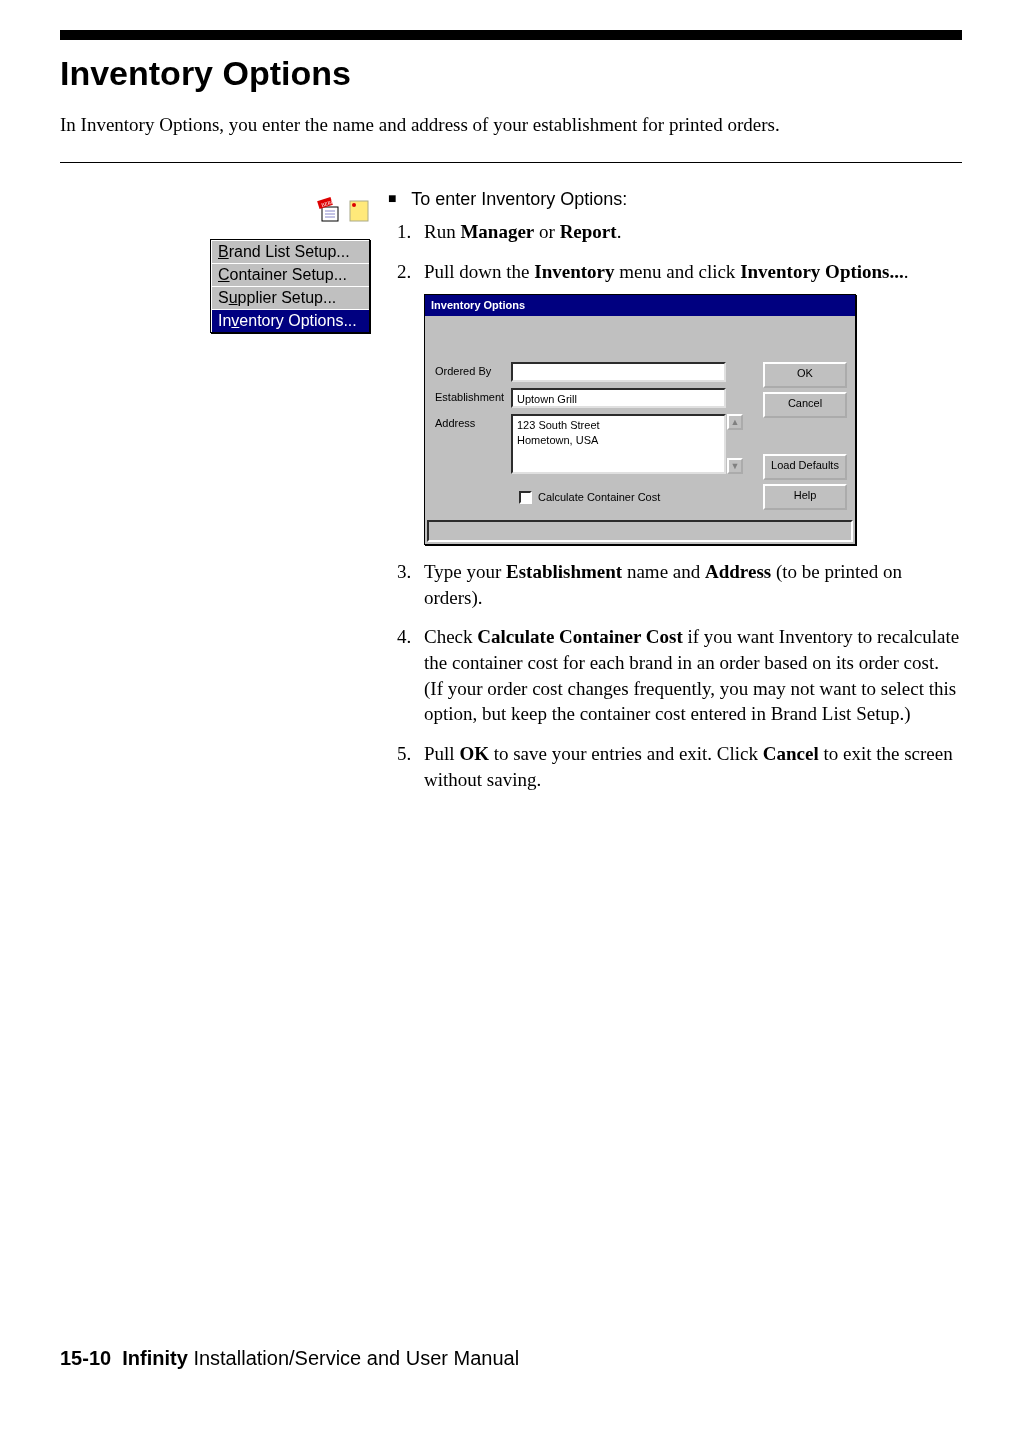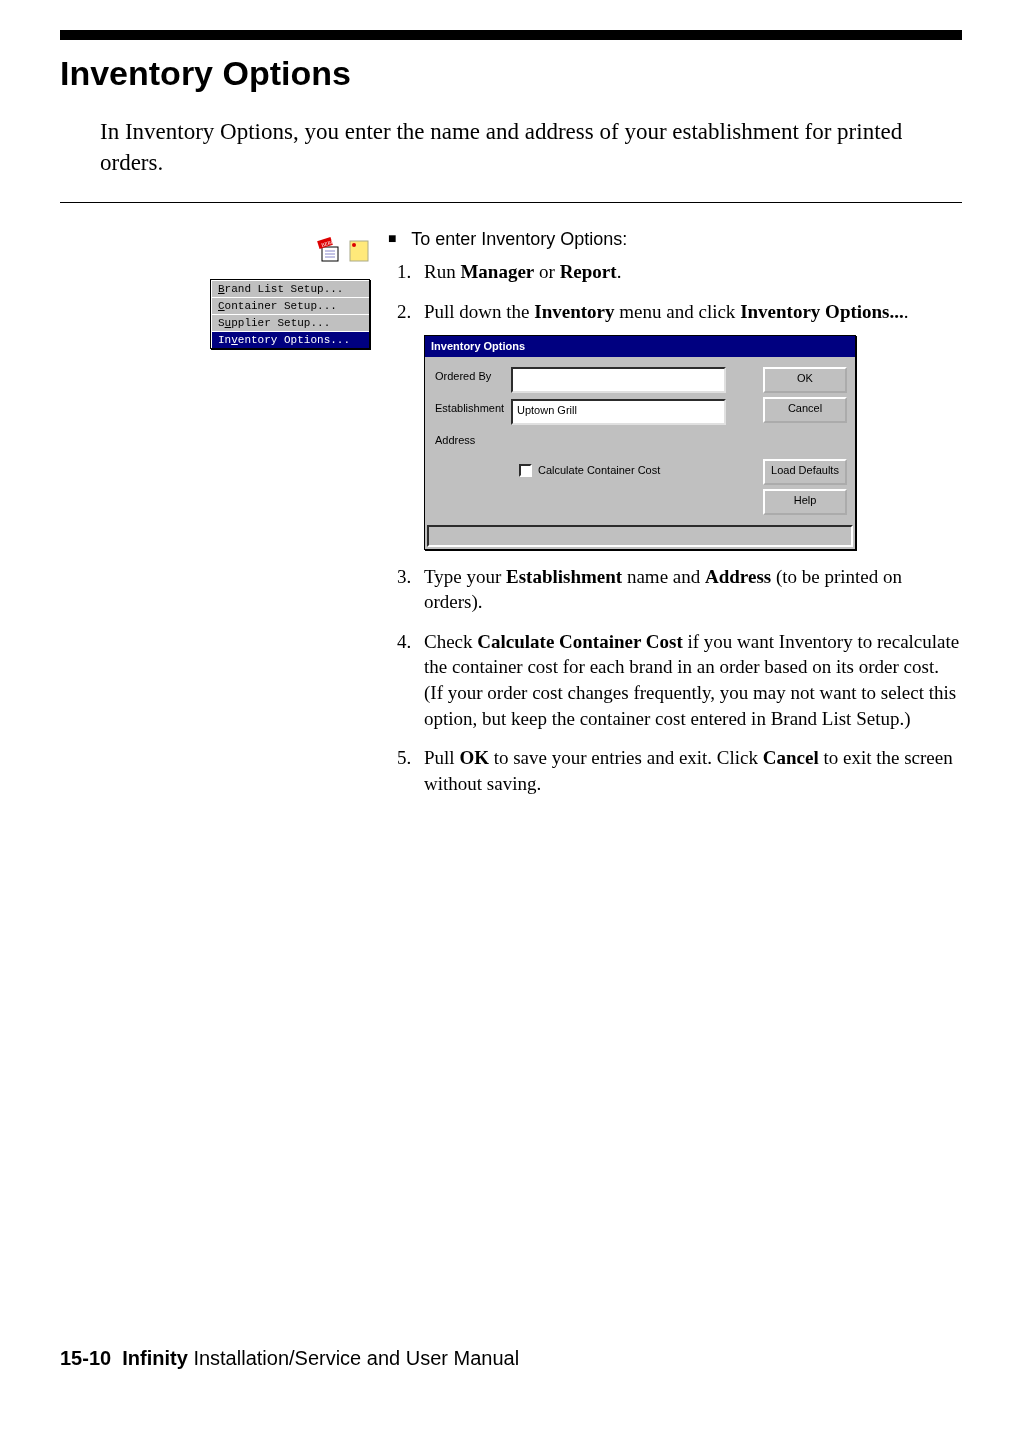--- a/index.html
+++ b/index.html
@@ -21,22 +21,21 @@
     background: #000;
     margin-bottom: 14px;
   }
   h1 {
     font-family: Arial, Helvetica, sans-serif;
     font-weight: 700;
     font-size: 34px;
     margin: 0 0 14px 0;
   }
   .intro {
-    font-size: 23px;
-    margin-left: 40px;
+    font-size: 19px;
     line-height: 1.35;
   }
   hr.sep {
     border: none;
     border-top: 1.5px solid #000;
     margin: 24px 0 24px 0;
   }
   .content-row {
     display: flex;
     align-items: flex-start;
@@ -49,22 +48,22 @@
     padding-top: 10px;
   }
   .icon-row {
     display: flex;
     justify-content: flex-end;
     gap: 4px;
     margin-bottom: 10px;
   }
   .menu-box {
     border: 1px solid #000;
-    font-family: Liberation Mono, monospace;
-    font-size: 11px;
+    font-family: Liberation Sans, sans-serif;
+    font-size: 16px;
     background: #c0c0c0;
     box-shadow: 1px 1px 0 #000;
   }
   .menu-item {
     padding: 2px 6px;
     white-space: nowrap;
     border-top: 1px solid #fff;
     border-left: 1px solid #fff;
   }
   .menu-item u { text-decoration: underline; }
@@ -115,20 +114,21 @@
     background: #000080;
     color: #fff;
     font-weight: 700;
     padding: 3px 6px;
     font-size: 11px;
   }
   .dlg-body {
     padding: 10px 8px 4px 10px;
     display: flex;
     gap: 18px;
+    margin-top: 36px;
   }
   .dlg-form {
     flex: 1;
   }
   .form-row {
     display: flex;
     align-items: flex-start;
     margin-bottom: 6px;
   }
   .form-row .lbl {
@@ -141,21 +141,21 @@
     border-top-color: #808080;
     border-left-color: #808080;
     border-right-color: #e0e0e0;
     border-bottom-color: #e0e0e0;
     padding: 2px 4px;
     font-size: 11px;
     box-sizing: border-box;
   }
   .est-input {
     width: 215px;
-    height: 26px;
+    height: 20px;
     line-height: 14px;
   }
   .addr-wrap { position: relative; width: 232px; }
   .addr-input {
     width: 215px;
     height: 60px;
     white-space: pre-line;
   }
   .scroll-btn {
     position: absolute;
@@ -283,20 +283,26 @@
                 <div class="form-row">
                   <div class="lbl">Ordered By</div>
                   <div class="sunken est-input"></div>
                 </div>
                 <div class="form-row">
                   <div class="lbl">Establishment</div>
                   <div class="sunken est-input">Uptown Grill</div>
                 </div>
                 <div class="form-row">
                   <div class="lbl">Address</div>
+                  <div class="addr-wrap">
+                    <div class="sunken addr-input">123 South Street
+Hometown, USA</div>
+                    <div class="scroll-btn scroll-up">▲</div>
+                    <div class="scroll-btn scroll-down">▼</div>
+                  </div>
                 </div>
                 <div class="checkbox-row">
                   <div class="chk"></div>
                   <span>Calculate Container Cost</span>
                 </div>
               </div>
               <div class="dlg-buttons">
                 <div class="dlg-btn">OK</div>
                 <div class="dlg-btn">Cancel</div>
                 <div style="height:32px"></div>

